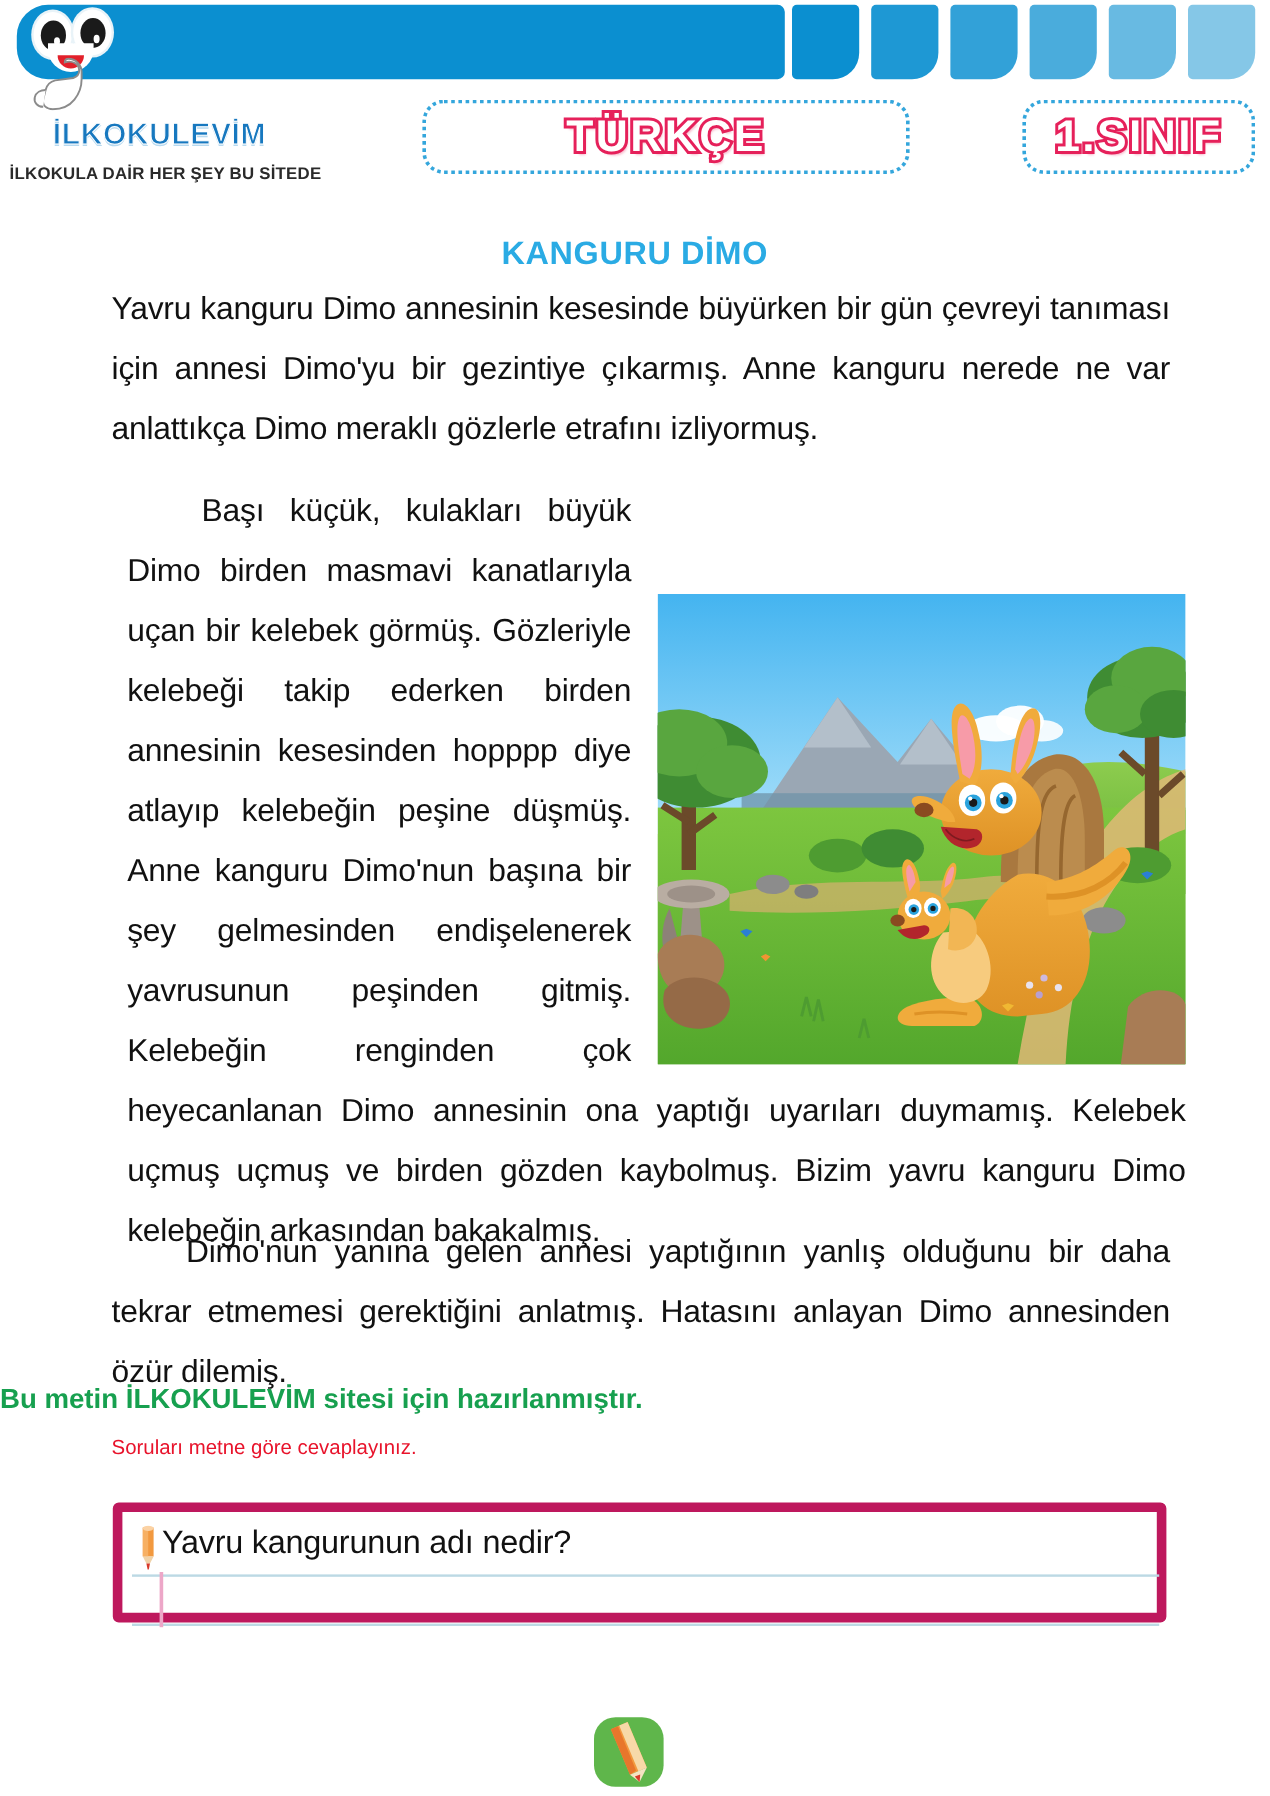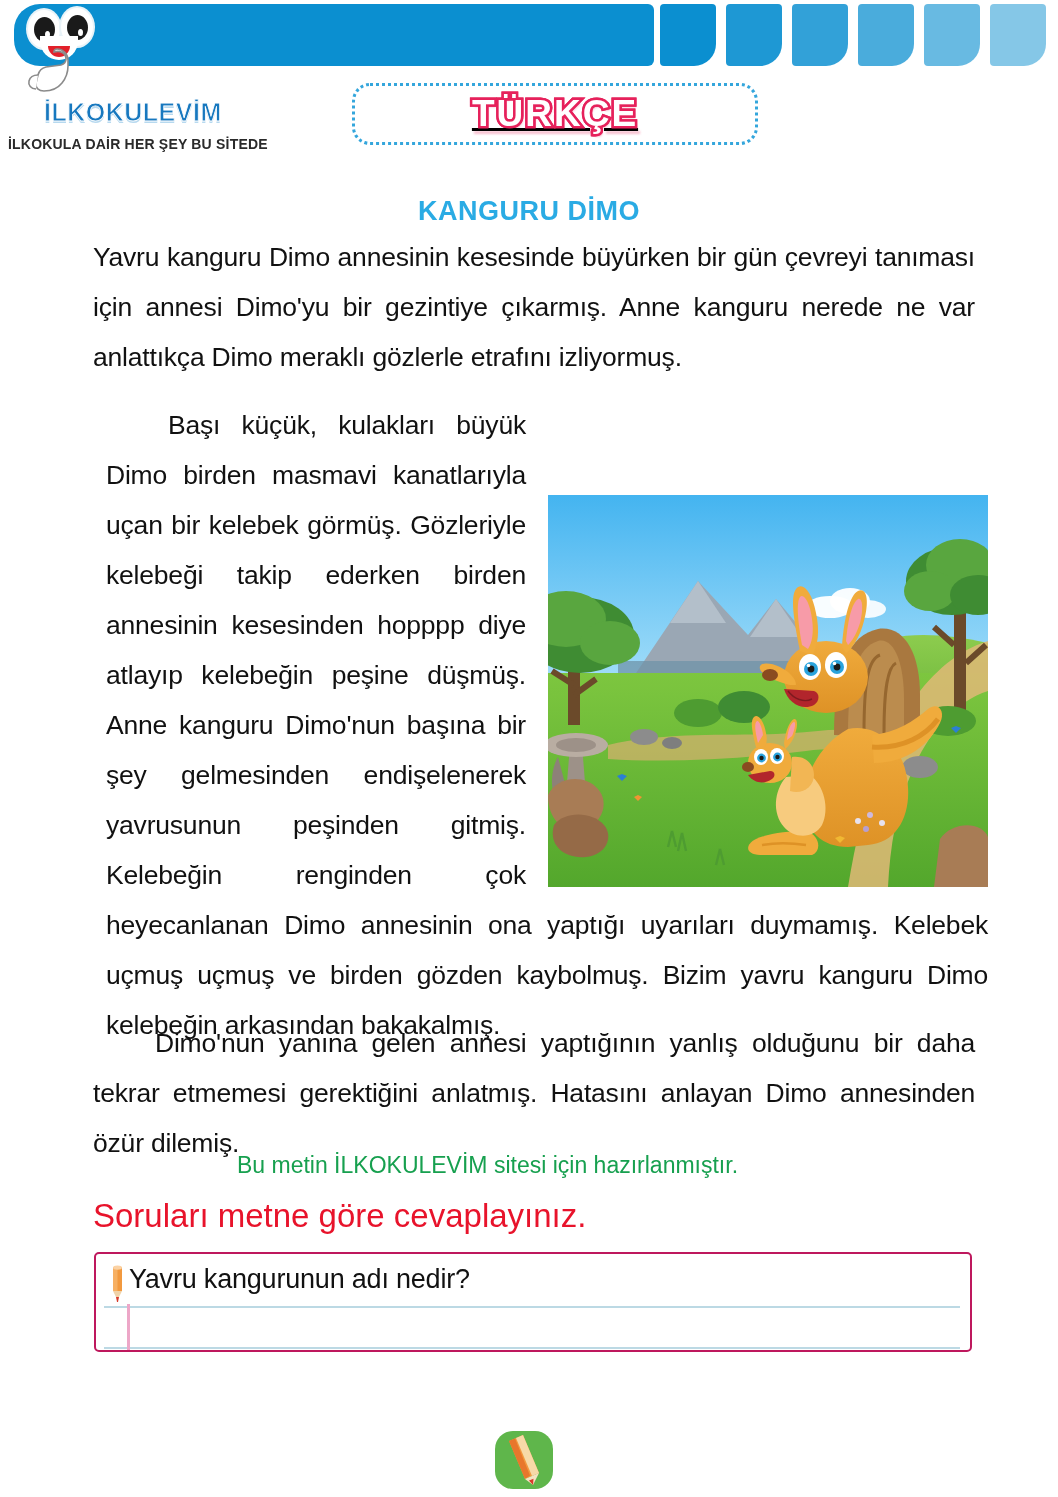--- a/index.html
+++ b/index.html
@@ -105,21 +105,20 @@
     color: #2a2a2a;
   }
   .badge {
     position: absolute;
     background: #ffffff;
     border: 3px dotted #34a6dc;
     border-radius: 18px;
     display: flex;
     align-items: center;
     justify-content: center;
-    text-decoration: underline;
   }
   .badge-subject {
     left: 352px; top: 83px;
     width: 400px; height: 56px;
   }
   .badge-grade {
     left: 852px; top: 83px;
     width: 188px; height: 56px;
   }
   .badge-text {
@@ -167,39 +166,39 @@
     height: 392px;
     margin: 95px 0 6px 22px;
     shape-outside: margin-box;
     border: 0;
   }
 
   .credit-line {
     position: absolute;
     left: 0; top: 1152px;
     width: 975px;
-    text-align: center;
+    text-align: left;
     font-size: 23px;
     color: #17a04f;
-    font-weight: normal;
+    font-weight: bold;
   }
   .instruction-line {
     position: absolute;
     left: 93px; top: 1197px;
-    font-size: 33px;
+    font-size: 17px;
     color: #e8132b;
   }
 
   
   .question-box {
     position: absolute;
     left: 94px; top: 1252px;
     width: 878px;
     height: 100px;
-    border: 2px solid #be185d;
+    border: 8px solid #be185d;
     border-radius: 5px;
     background: #ffffff;
     box-sizing: border-box;
   }
   .question-row {
     position: absolute;
     left: 14px; top: 6px;
     display: flex;
     align-items: flex-start;
   }
@@ -297,20 +296,23 @@
     <path d="M14 27 C10 27 6 29 5 33 C4 37 7 41 12 41" fill="#ffffff" stroke="#8b8b8b" stroke-width="1.6"></path>
   </svg>
 
   <div class="logo-brand">İLKOKULEVİM</div>
   <div class="logo-tagline">İLKOKULA DAİR HER ŞEY BU SİTEDE</div>
 
   <div class="badge badge-subject">
     <span class="badge-text">TÜRKÇE</span>
   </div>
 
+  <div class="badge badge-grade">
+    <span class="badge-text">1.SINIF</span>
+  </div>
 </div>
 
 <div class="page-title">KANGURU DİMO</div>
 
 <div class="body-text para1">
   <span>Yavru kanguru Dimo annesinin kesesinde büyürken bir gün çevreyi tanıması için annesi Dimo'yu bir gezintiye çıkarmış. Anne kanguru nerede ne var anlattıkça Dimo meraklı gözlerle etrafını izliyormuş.</span>
 </div>
 
 <div class="body-text para-wrap">
   <svg class="story-image" viewBox="0 0 440 392" preserveAspectRatio="none">

